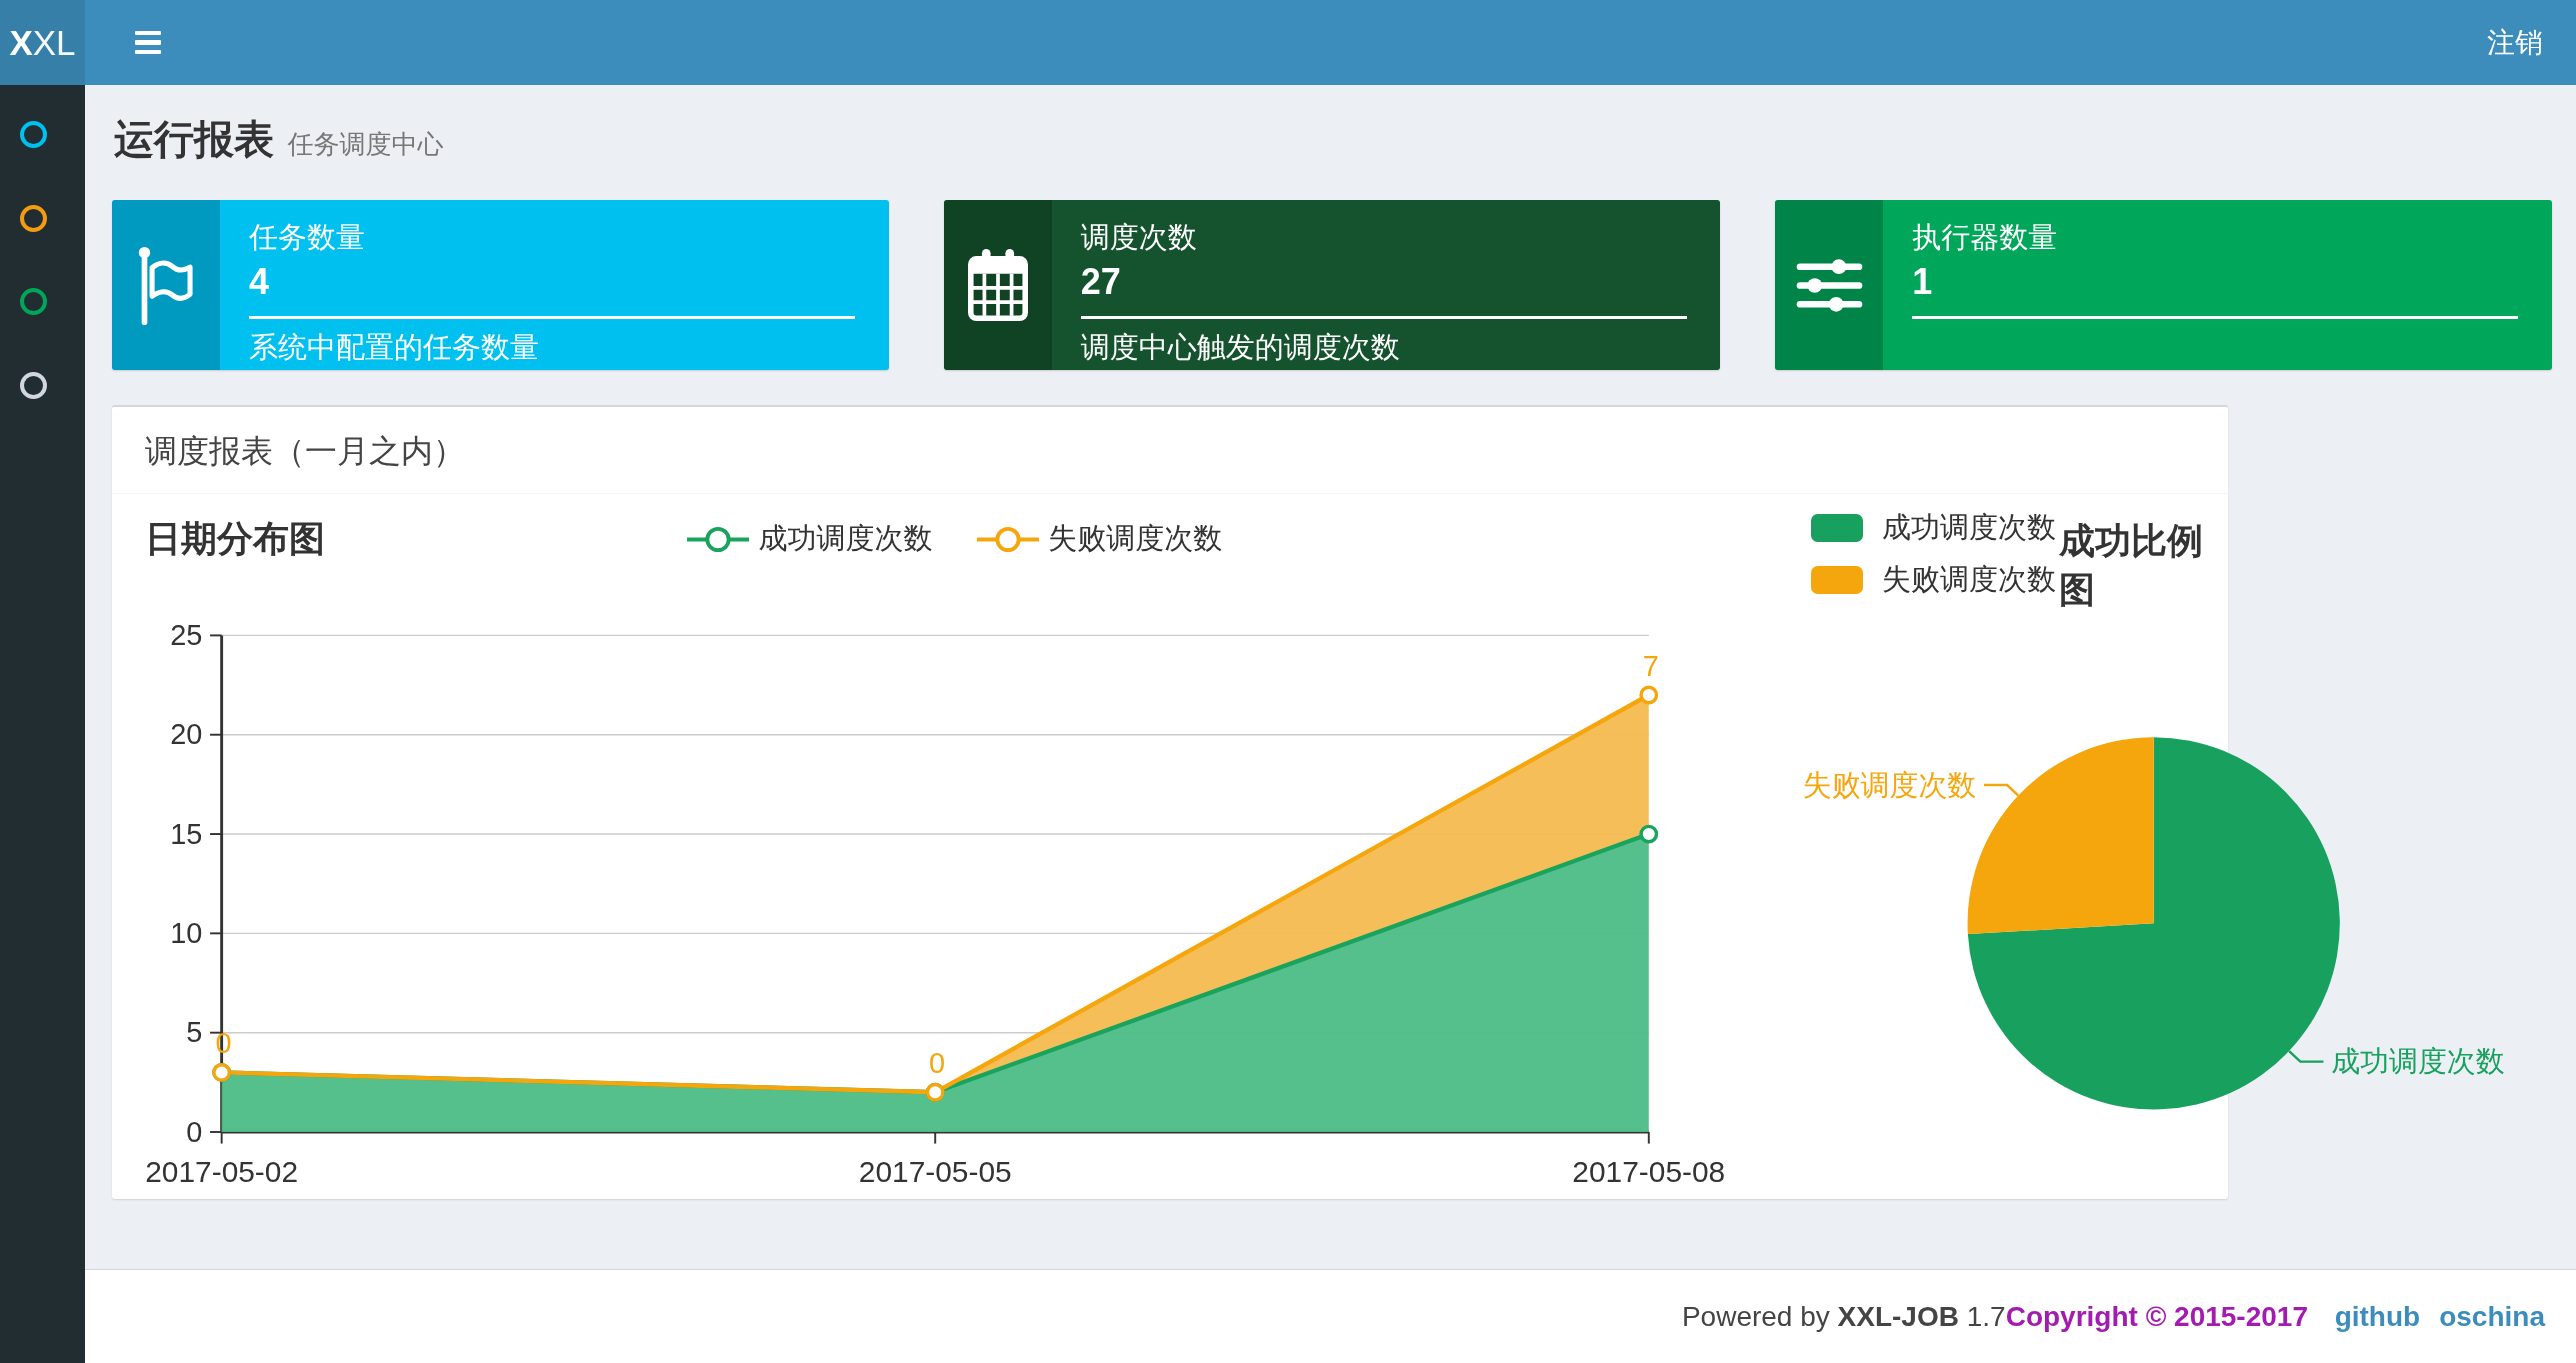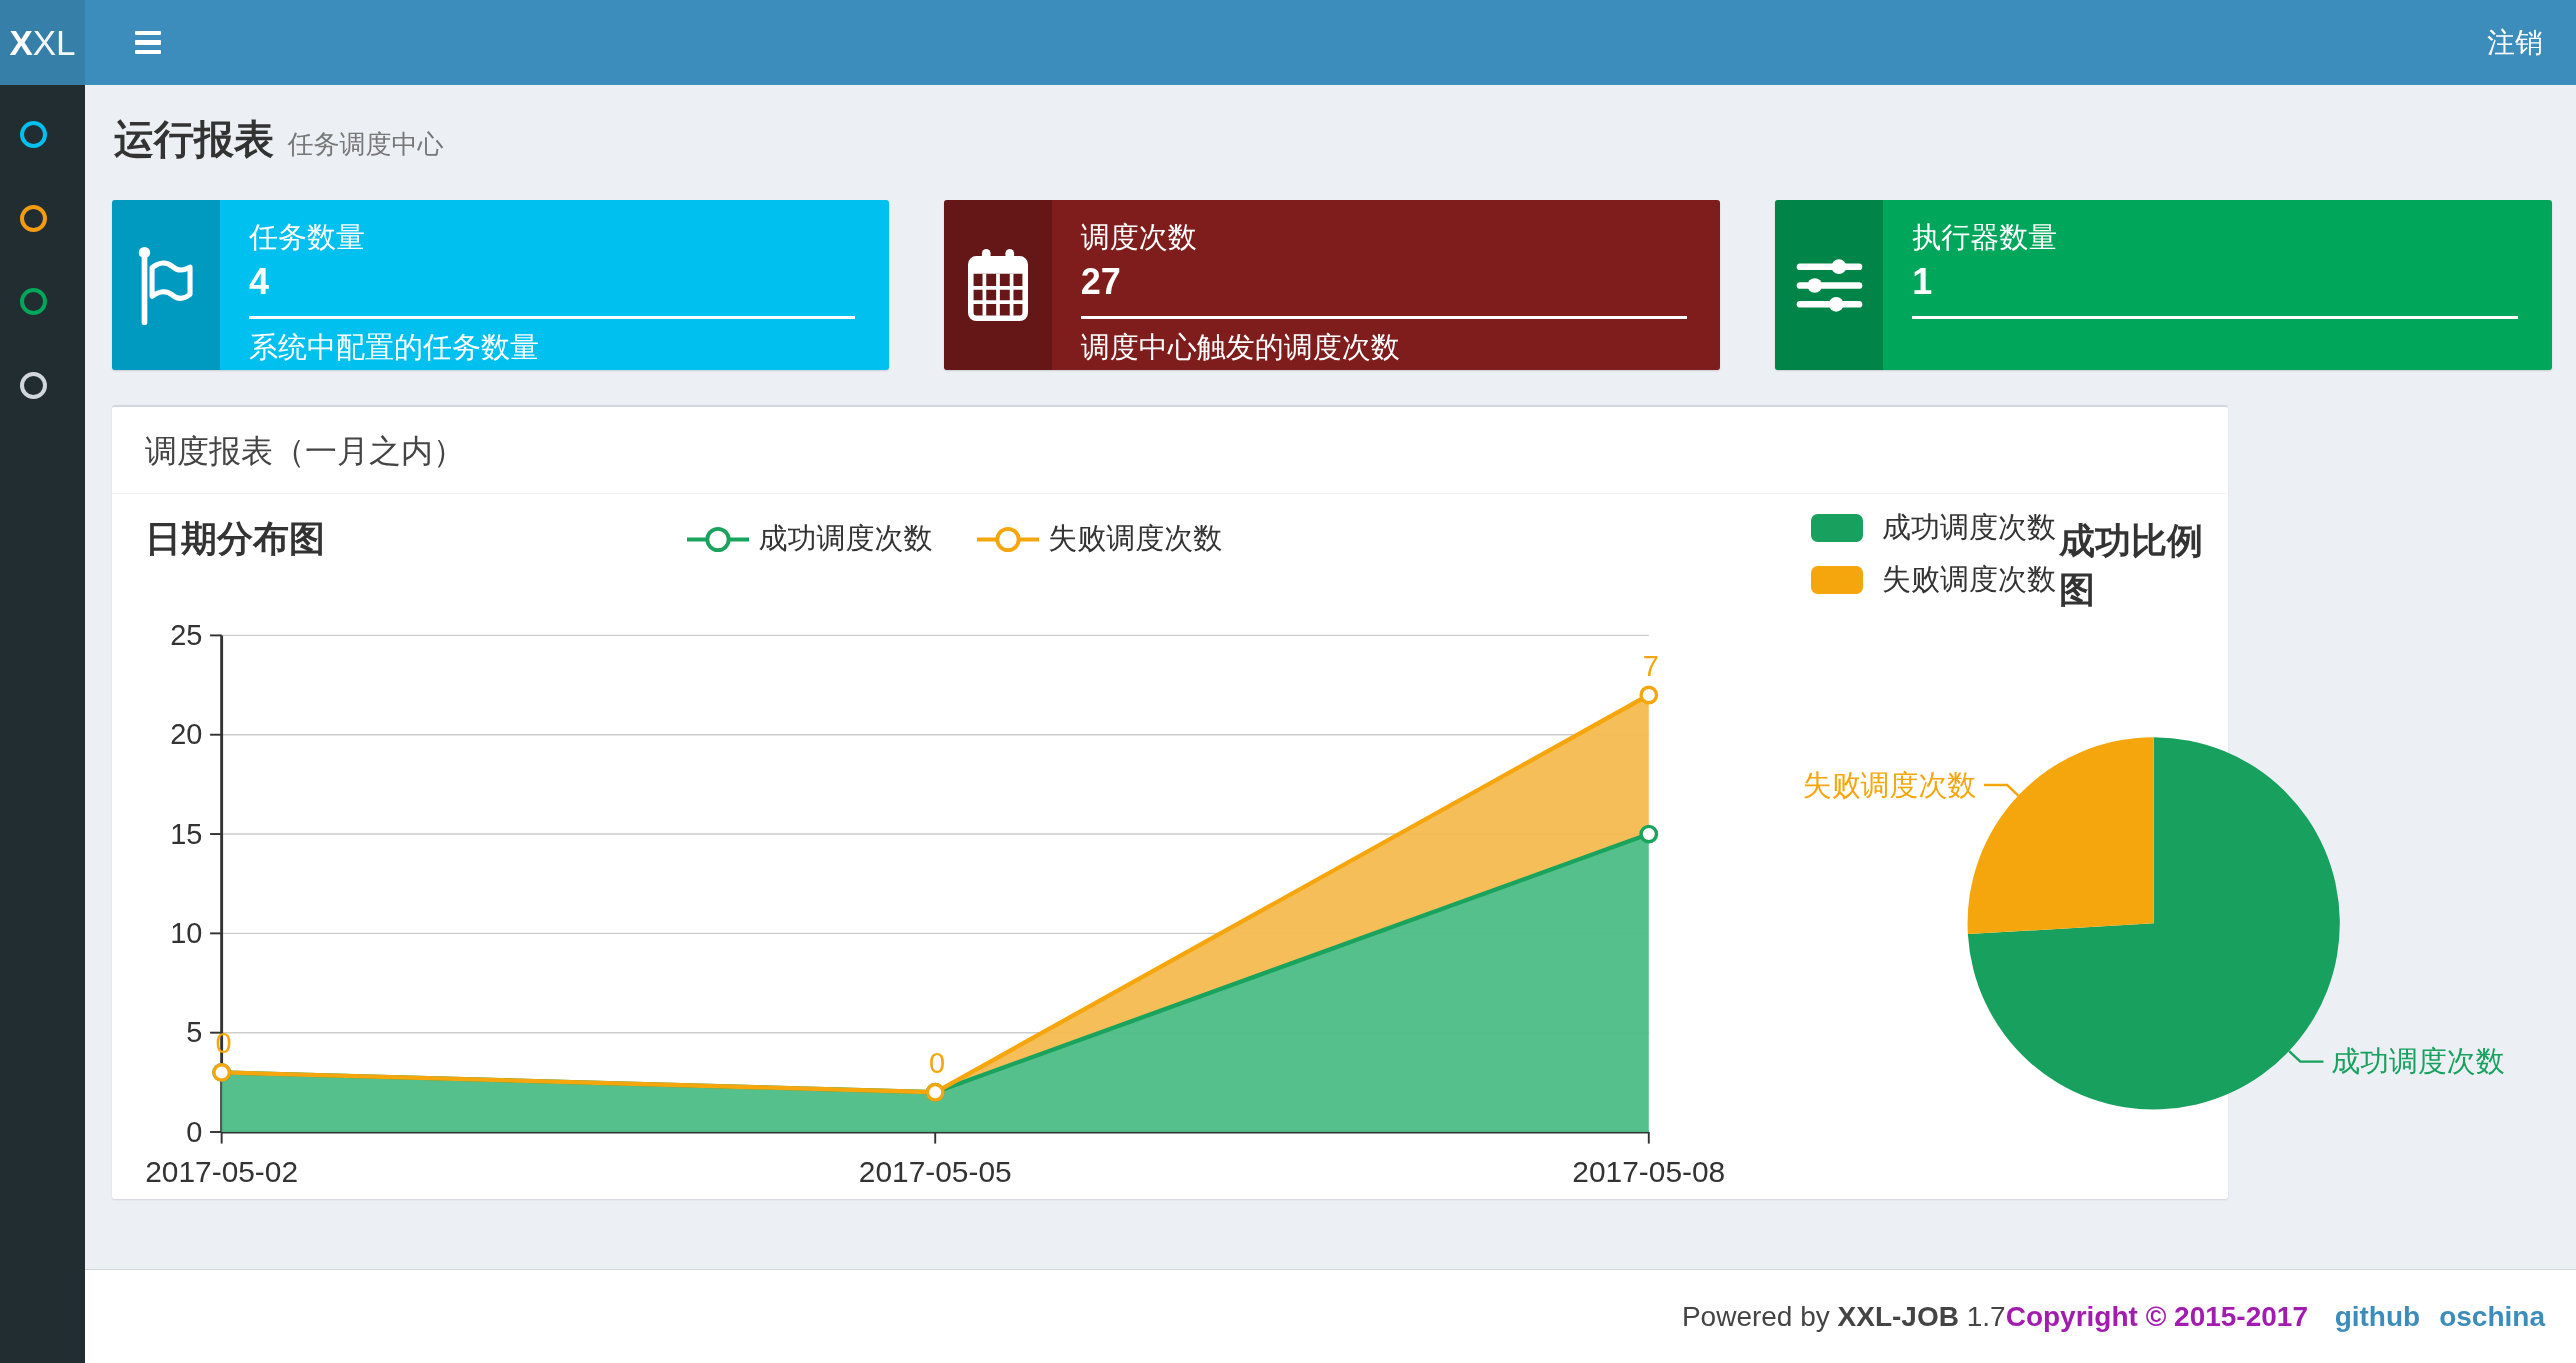--- a/index.html
+++ b/index.html
@@ -123,21 +123,21 @@
         </svg>
       </div>
       <div class="info-content">
         <div class="ib-label">任务数量</div>
         <div class="ib-value">4</div>
         <div class="ib-divider"></div>
         <div class="ib-desc">系统中配置的任务数量</div>
       </div>
     </div>
 
-    <div class="info-box" style="background: #7f1d1d;">
+    <div class="info-box" style="background: #14532d;">
       <div class="info-icon">
         <svg width="62" height="73" viewBox="0 0 100 118">
           <rect x="24" y="0" width="14" height="30" rx="7" fill="#fff"></rect>
           <rect x="62" y="0" width="14" height="30" rx="7" fill="#fff"></rect>
           <rect x="6" y="16" width="88" height="96" rx="9" fill="none" stroke="#fff" stroke-width="9"></rect>
           <rect x="6" y="16" width="88" height="24" fill="#fff"></rect>
           <line x1="28" y1="40" x2="28" y2="108" stroke="#fff" stroke-width="6"></line>
           <line x1="50" y1="40" x2="50" y2="108" stroke="#fff" stroke-width="6"></line>
           <line x1="72" y1="40" x2="72" y2="108" stroke="#fff" stroke-width="6"></line>
           <line x1="8" y1="63" x2="92" y2="63" stroke="#fff" stroke-width="6"></line>

